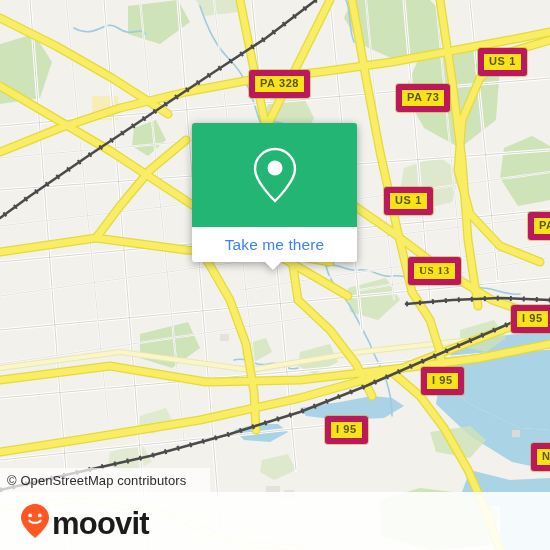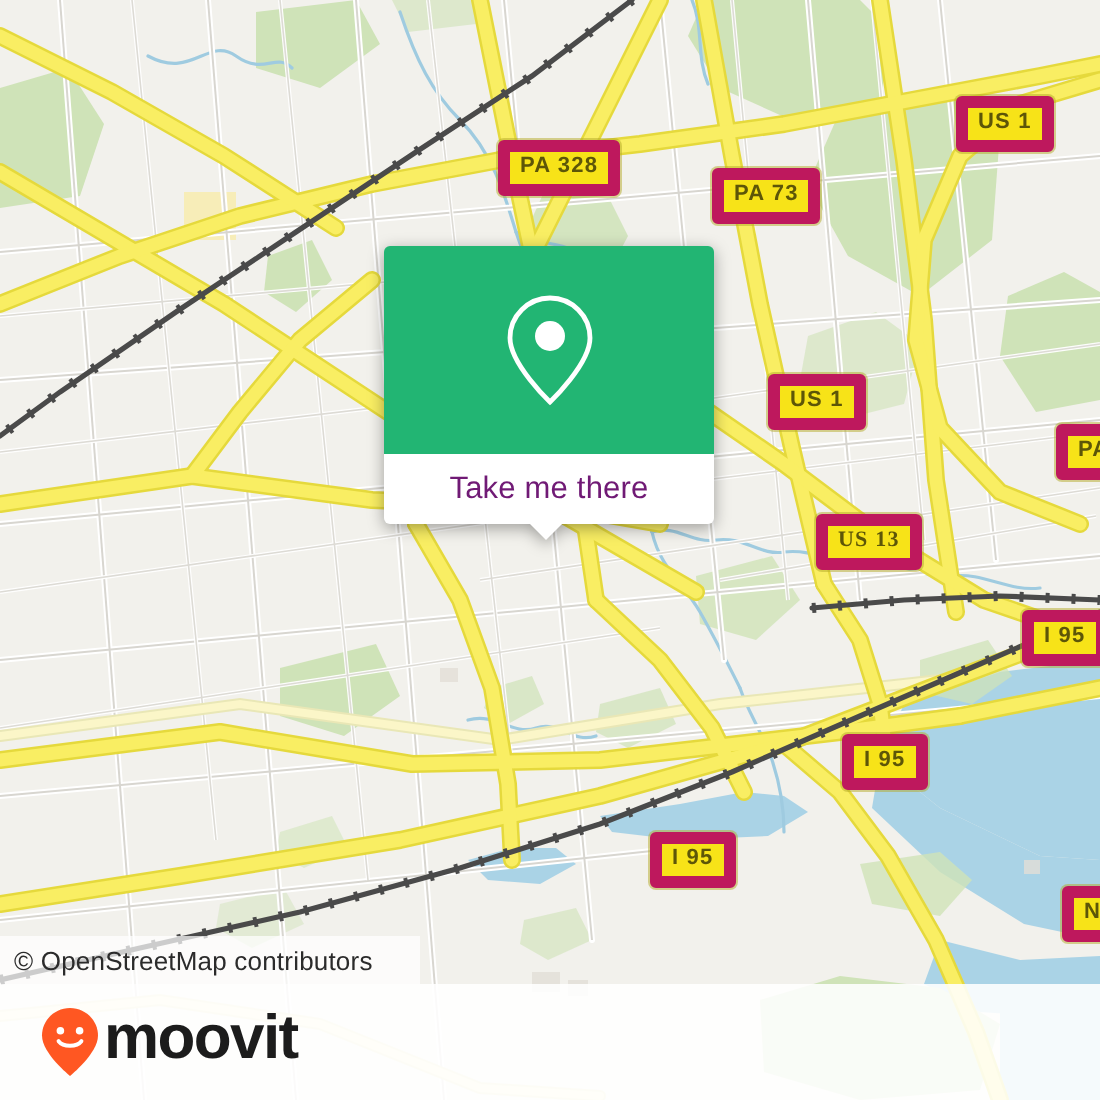--- a/index.html
+++ b/index.html
@@ -60,21 +60,21 @@
     border-radius:3px 3px 0 0;
     display:flex; align-items:center; justify-content:center;
   }
   #popup-foot {
     height:35px;
     background:#ffffff;
     border-radius:0 0 3px 3px;
     display:flex; align-items:center; justify-content:center;
   }
   #popup-foot span {
-    color:#701a75;
+    color:#3b82f6;
     font-size:15.5px;
     letter-spacing:.1px;
   }
   #popup-tail {
     position:absolute;
     left:72px; top:138px;
     width:0; height:0;
     border-left:9px solid transparent;
     border-right:9px solid transparent;
     border-top:9px solid #ffffff;
@@ -102,21 +102,21 @@
     display:flex; align-items:center;
     justify-content:space-between;
     padding:0 18px 0 20px;
   }
   #bottom-title {
     font-size:16.5px;
     color:#2f2f2f;
     letter-spacing:.1px;
     white-space:nowrap;
   }
-  #brand { display:flex; align-items:flex-start; gap:2px; }
+  #brand { display:flex; align-items:flex-end; gap:2px; }
   #brand-word {
     font-size:31px;
     font-weight:bold;
     color:#1c1c1c;
     letter-spacing:-.8px;
     line-height:31px;
   }
 </style>
 </head>
 <body>
@@ -316,21 +316,21 @@
           <rect x="266" y="486" width="14" height="10"></rect>
           <rect x="284" y="490" width="10" height="8"></rect>
           <rect x="220" y="334" width="9" height="7"></rect>
           <rect x="512" y="430" width="8" height="7"></rect>
         </g>
       </g>
     </svg>
 
 
     <div class="shield" style="left:249px; top:70px;">PA 328</div>
-    <div class="shield" style="left:356px; top:84px;text-align:right;">PA 73</div>
+    <div class="shield" style="left:396px; top:84px;text-align:right;">PA 73</div>
     <div class="shield" style="left:478px; top:48px;">US 1</div>
     <div class="shield" style="left:384px; top:187px;">US 1</div>
     <div class="shield" style="left:528px; top:212px;">PA</div>
     <div class="shield" style="left:408px; top:257px;font-family:Liberation Serif, serif;">US 13</div>
     <div class="shield" style="left:511px; top:305px;">I 95</div>
     <div class="shield" style="left:421px; top:367px;">I 95</div>
     <div class="shield" style="left:325px; top:416px;">I 95</div>
     <div class="shield" style="left:531px; top:443px;">N</div>
   </div>
 

